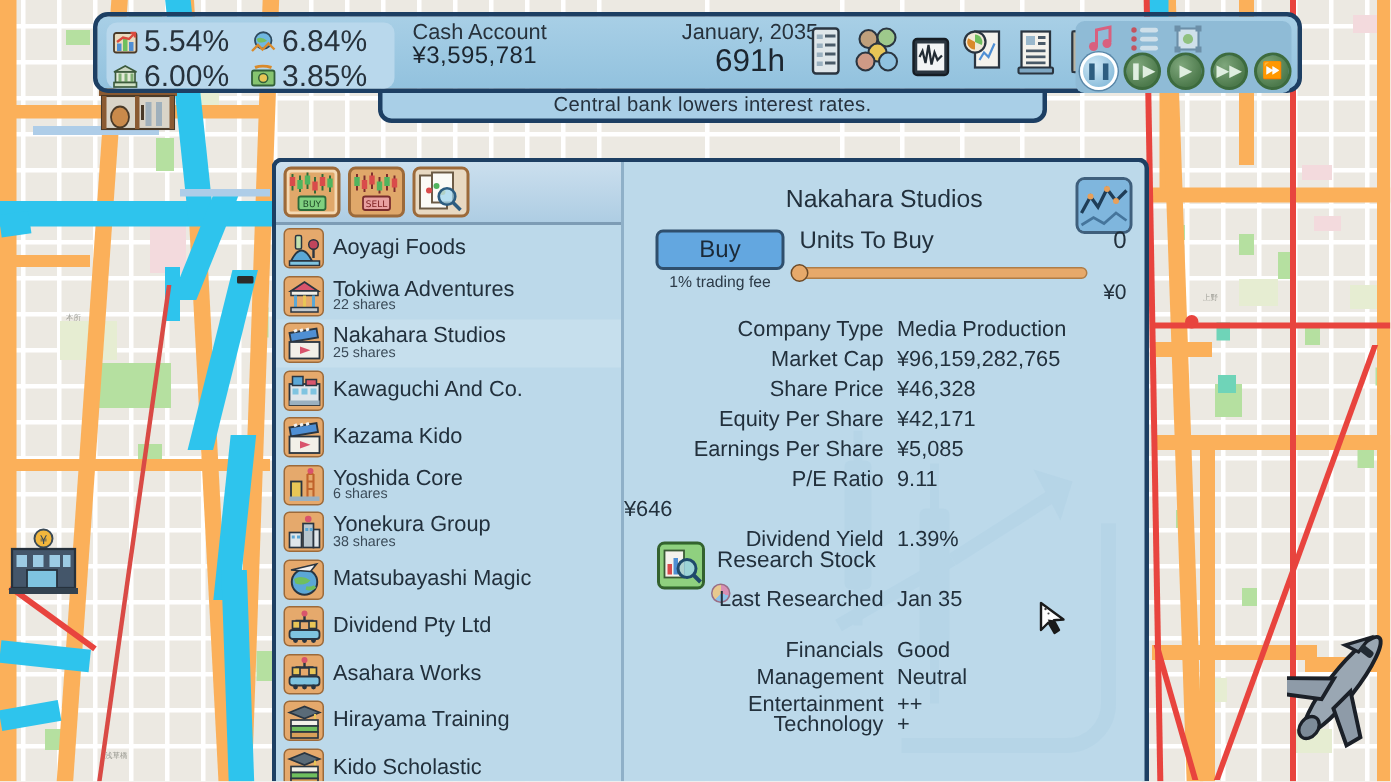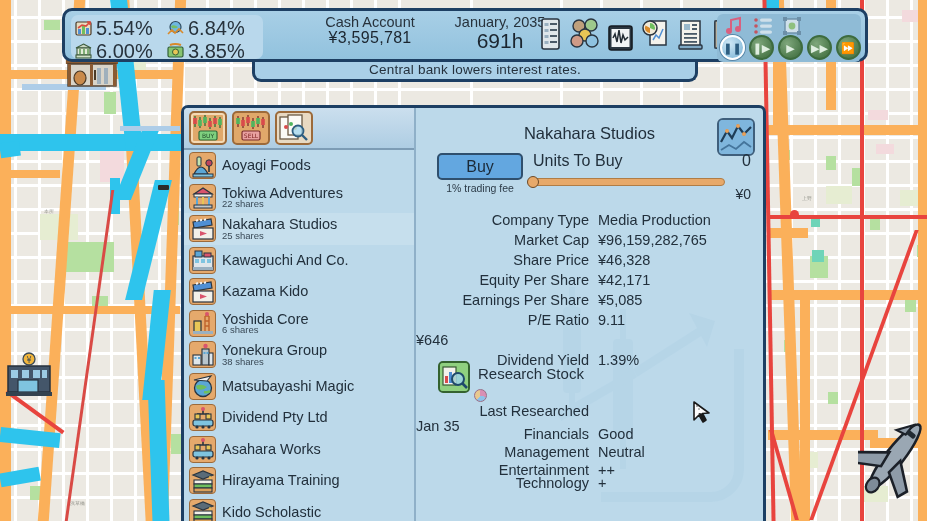--- a/index.html
+++ b/index.html
@@ -87,21 +87,21 @@
     grid-template-columns: 1fr 1fr;
     grid-template-rows: 1fr 1fr;
     padding: 2px 4px;
   }
   .statcell { display: flex; align-items: center; gap: 4px; }
   .statcell .val { font-size: 20px; color: #27323c; }
   .ico { width: 17px; height: 17px; position: relative; flex: none; }
 
   .cash-wrap {
     position: absolute; left: 210px; top: 3px; width: 190px;
-    text-align: center;
+    text-align: left;
   }
   .cash-wrap .lbl { font-size: 14.5px; color: #27323c; }
   .cash-wrap .amt { font-size: 16px; color: #1b252f; margin-top: -1px; letter-spacing: .3px; }
 
   .date-wrap {
     position: absolute; left: 340px; top: 3px; width: 190px;
     text-align: center;
   }
   .date-wrap .lbl { font-size: 14.5px; color: #27323c; }
   .date-wrap .amt { font-size: 21px; color: #1b252f; margin-top: -1px; }
@@ -982,21 +982,21 @@
           <rect x="9" y="9" width="3" height="11" fill="#4f8fd4"></rect>
           <rect x="13" y="11" width="3" height="9" fill="#e8c656"></rect>
           <circle cx="18" cy="16" r="6" fill="#9fd4ee" fill-opacity=".8" stroke="#1f4a6b" stroke-width="2"></circle>
           <line x1="22" y1="20" x2="27" y2="25" stroke="#1f4a6b" stroke-width="2.6"></line>
         </svg>
       </div>
       <div id="research-lbl">Research Stock</div>
       <div id="globe-dot"></div>
 
       <div id="research-list">
-          <div class="kv" style="top: 296px; flex-direction: column;">
+          <div class="kv" style="top: 285px;">
             <div class="k">Last Researched</div>
             <div class="v">Jan 35</div>
           </div>
           <div class="kv" style="top: 319px;">
             <div class="k">Financials</div>
             <div class="v">Good</div>
           </div>
           <div class="kv" style="top: 337px;">
             <div class="k">Management</div>
             <div class="v">Neutral</div>

